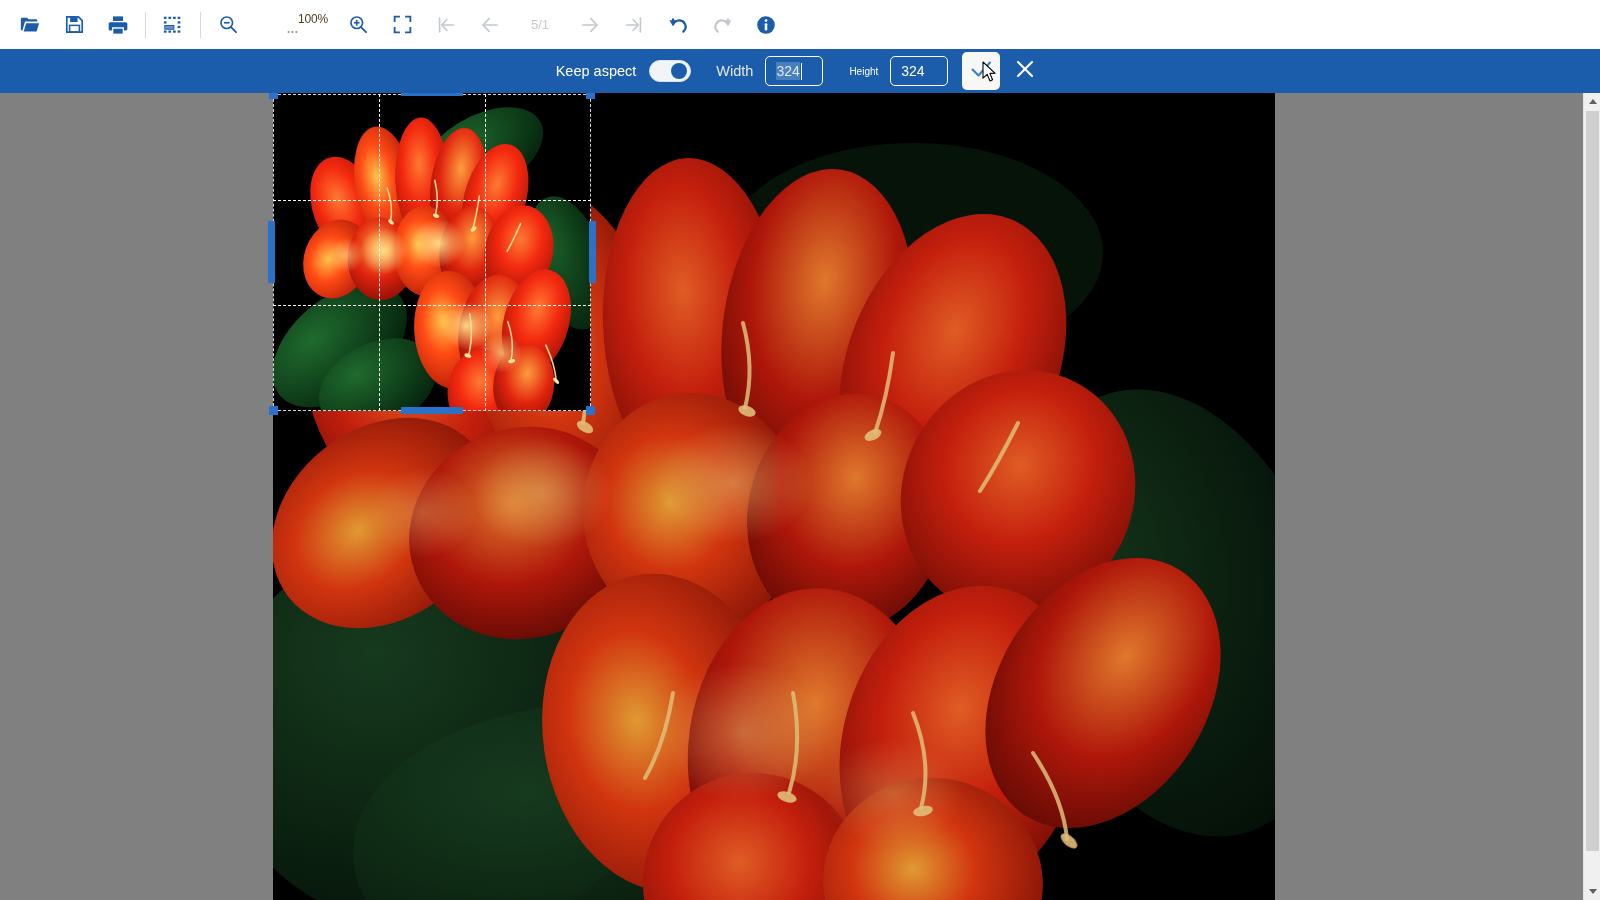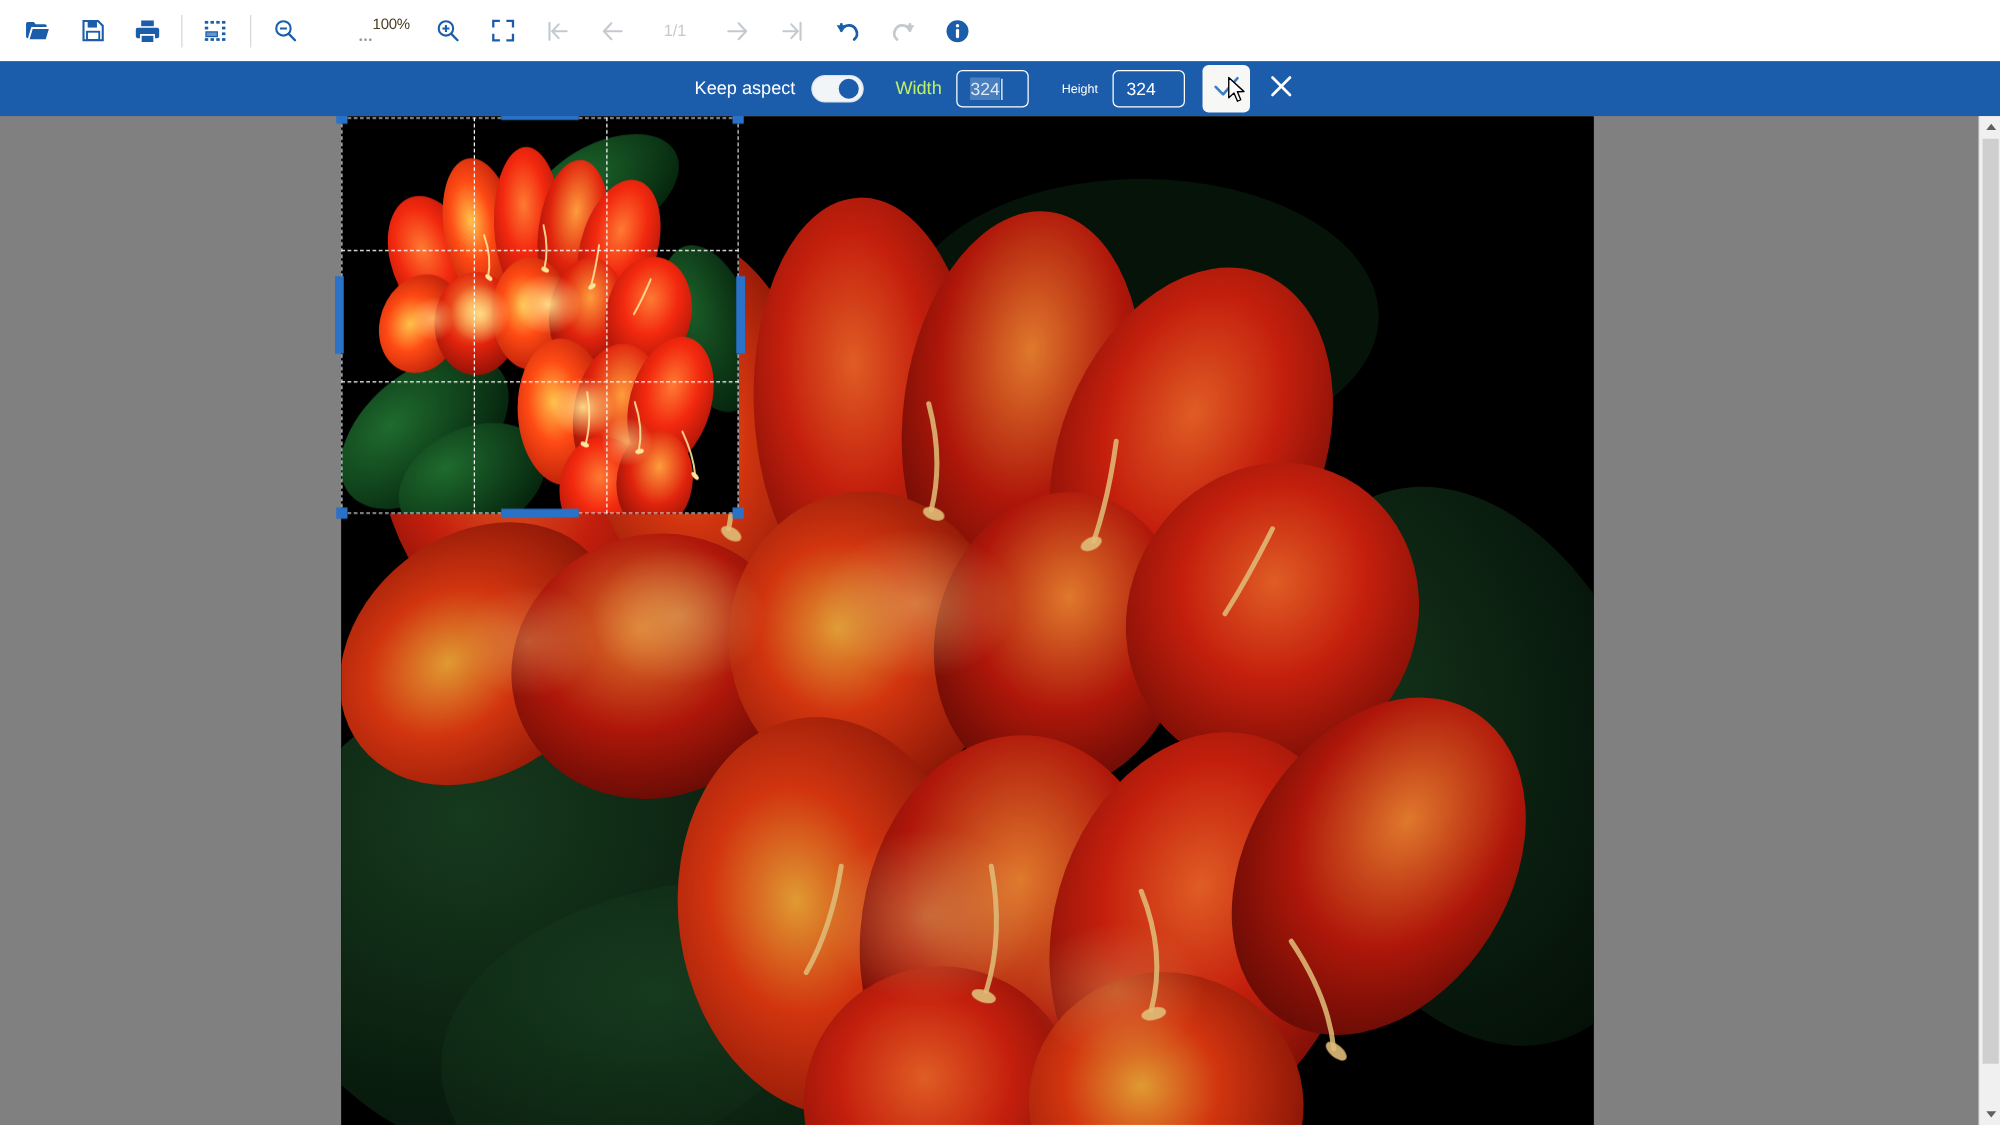--- a/index.html
+++ b/index.html
@@ -65,21 +65,21 @@
   }
   .num-field.w { width:58px; margin-right:26px; position:relative; }
   .num-field.h { width:58px; margin-right:14px; }
   .num-field .sel {
     background:#4a7fbd; color:#dfe9f4; padding:1px 0;
   }
   .caret {
     display:inline-block; width:1px; height:17px; background:#ffffff;
     margin-left:1px; vertical-align:middle;
   }
-  .lbl-w { color:#bef264; font-size:14.5px; margin-right:12px; }
+  .lbl-w { color:#e5e5e5; font-size:14.5px; margin-right:12px; }
   .lbl-h { color:#ffffff; font-size:10px; margin-right:12px; }
   .ok-btn {
     width:38px; height:38px; border-radius:5px; background:#f7f7f5;
     display:flex; align-items:center; justify-content:center;
     cursor:pointer; margin-right:6px; position:relative;
   }
   .cancel-btn {
     width:38px; height:38px; display:flex; align-items:center;
     justify-content:center; cursor:pointer;
   }
@@ -254,21 +254,21 @@
     <span>
       <svg width="22" height="22" viewBox="0 0 24 24">
           <g stroke="#c4c9ce" stroke-width="1.8" fill="none" stroke-linecap="round" stroke-linejoin="round">
             <line x1="20" y1="12" x2="4.5" y2="12"></line>
             <polyline points="11,5 4.5,12 11,19"></polyline>
           </g>
         </svg>
     </span>
   </div>
 
-  <div class="page-ind">1/1</div>
+  <div class="page-ind">5/1</div>
 
   <div class="tb-btn" title="Next">
     <span>
       <svg width="22" height="22" viewBox="0 0 24 24">
           <g stroke="#c4c9ce" stroke-width="1.8" fill="none" stroke-linecap="round" stroke-linejoin="round">
             <line x1="4" y1="12" x2="19.5" y2="12"></line>
             <polyline points="13,5 19.5,12 13,19"></polyline>
           </g>
         </svg>
     </span>

